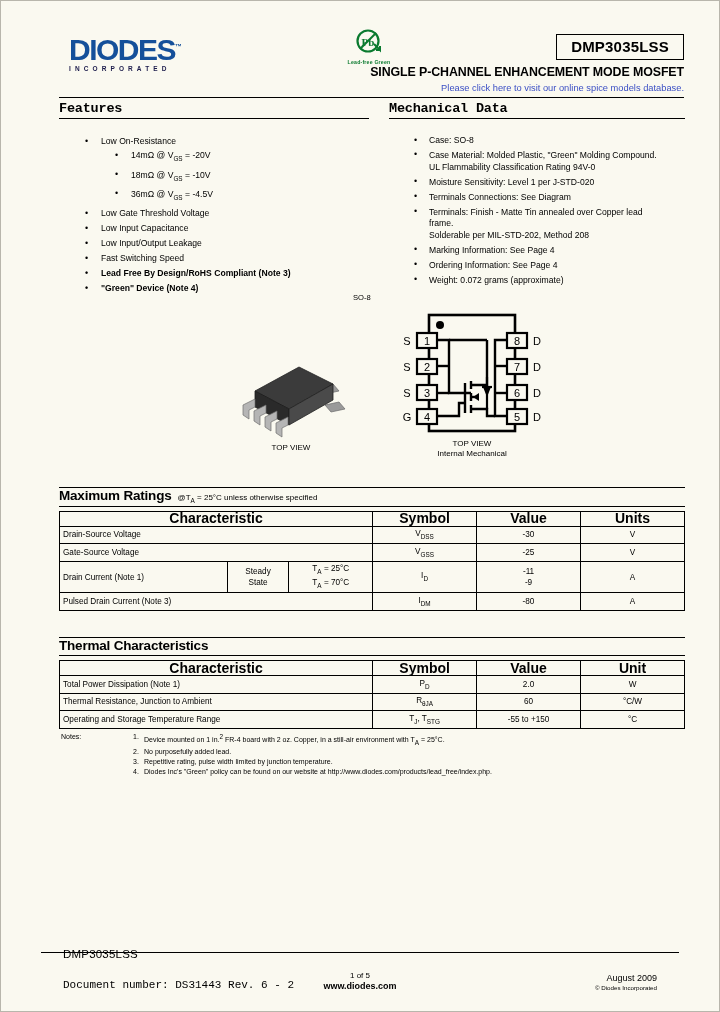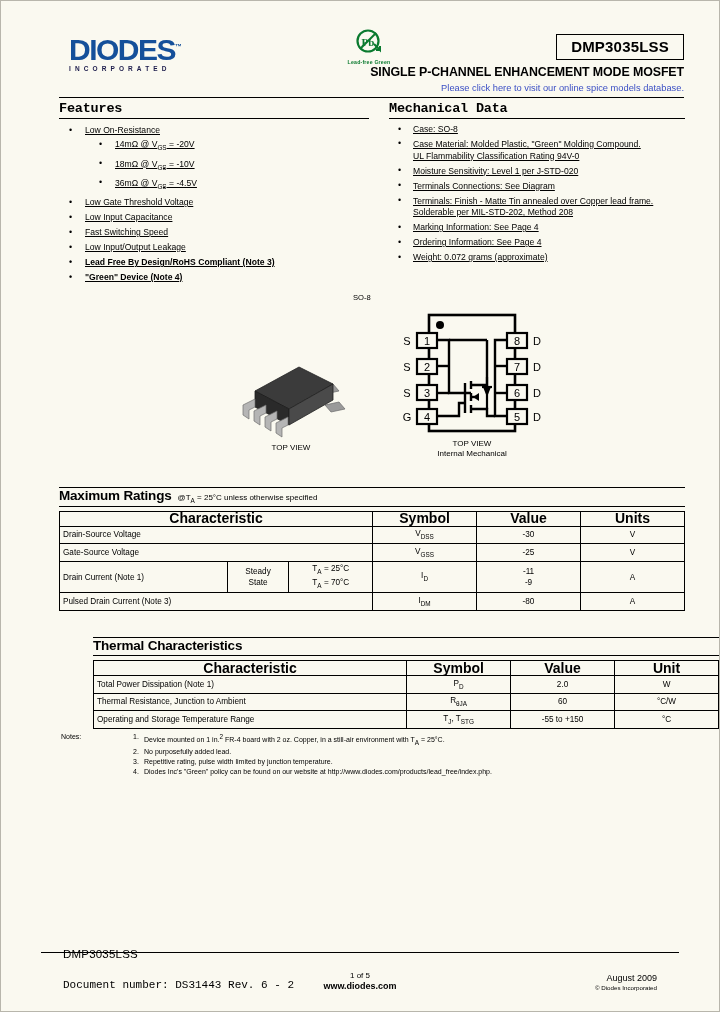--- a/index.html
+++ b/index.html
@@ -96,21 +96,21 @@
 
   .sec-title {
     font-size: 13.5px; font-weight: bold;
     letter-spacing: -.2px;
     padding-bottom: 2px;
     font-family: Liberation Mono, monospace;
   }
   .sec-rule { border-top: 1.6px solid #000; margin-bottom: 5px; }
 
   ul.bul {
-    list-style: none; margin: 0; padding: 0; text-decoration: underline;
+    list-style: none; margin: 16px; padding: 0;
   }
   ul.bul > li {
     position: relative;
     padding-left: 26px;
     font-size: 8.6px;
     line-height: 12.4px;
     margin-bottom: 2.6px;
   }
   ul.bul > li::before {
     content: "•";
@@ -248,22 +248,22 @@
       <div class="sec-title">Features</div>
       <div class="sec-rule"></div>
       <ul class="bul" id="features-list">
           <li><span>Low On-Resistance</span><ul class="sub">
               <li>14mΩ @ V<sub>GS</sub> = -20V</li>
               <li>18mΩ @ V<sub>GS</sub> = -10V</li>
               <li>36mΩ @ V<sub>GS</sub> = -4.5V</li>
             </ul></li>
           <li><span>Low Gate Threshold Voltage</span></li>
           <li><span>Low Input Capacitance</span></li>
+          <li><span>Low Input/Output Leakage</span></li>
           <li><span>Fast Switching Speed</span></li>
-          <li><span>Low Input/Output Leakage</span></li>
           <li class="bold"><span>Lead Free By Design/RoHS Compliant (Note 3)</span></li>
           <li class="bold"><span>"Green" Device (Note 4)</span></li>
         </ul>
     </div>
 
     <div class="col-right">
       <div class="sec-title">Mechanical Data</div>
       <div class="sec-rule"></div>
       <ul class="bul" id="mech-list">
           <li>Case: SO-8</li>
@@ -423,21 +423,21 @@
           <tr>
             <td class="l" colspan="3">Pulsed Drain Current (Note 3)</td>
             <td class="c">I<sub>DM</sub></td>
             <td class="c twoline">-80</td>
             <td class="c">A</td>
           </tr>
         </tbody>
     </table>
   </div>
 
-  <div class="tbl-sec" style="top:636px;margin-left:34px;">
+  <div class="tbl-sec" style="top:636px;">
     <div class="tbl-rule-top"></div>
     <div class="tbl-head">Thermal Characteristics</div>
     <div class="tbl-rule-bot"></div>
     <table class="dt">
       <thead>
           <tr id="th-head">
             <th style="width: 50%;">Characteristic</th>
             <th style="width: 16.6%;">Symbol</th>
             <th style="width: 16.6%;">Value</th>
             <th style="width: 16.6%;">Unit</th>

